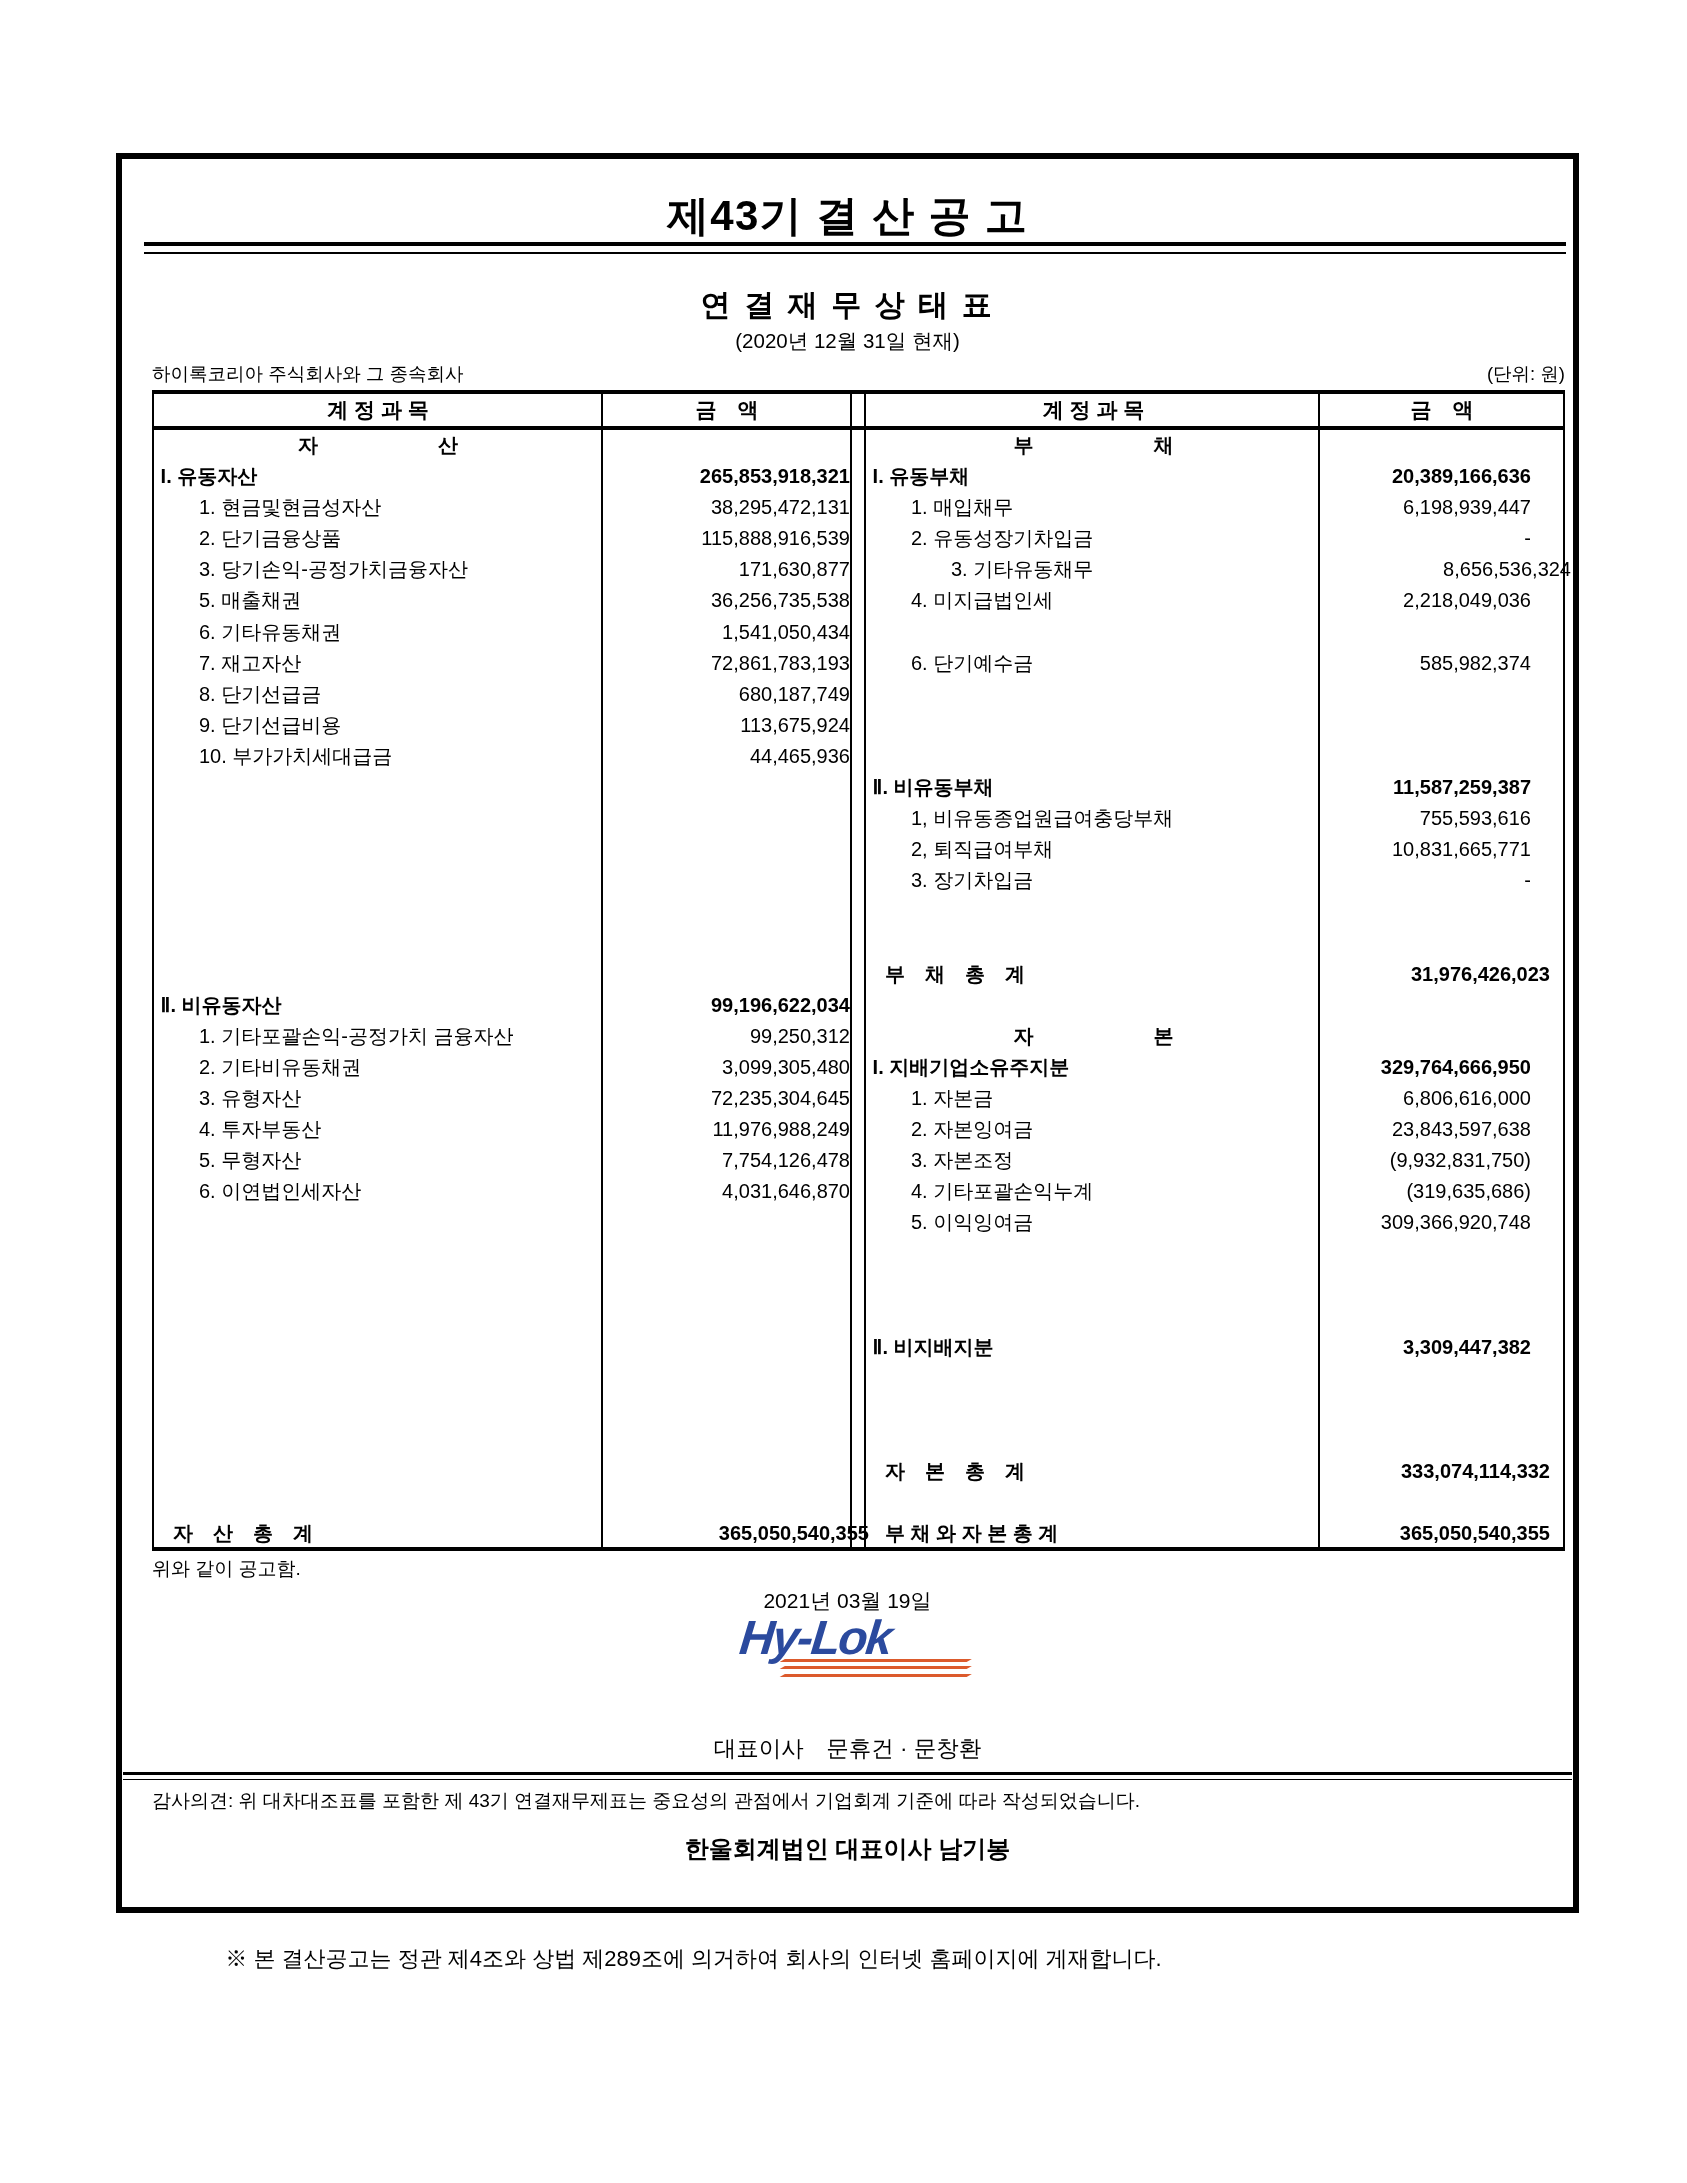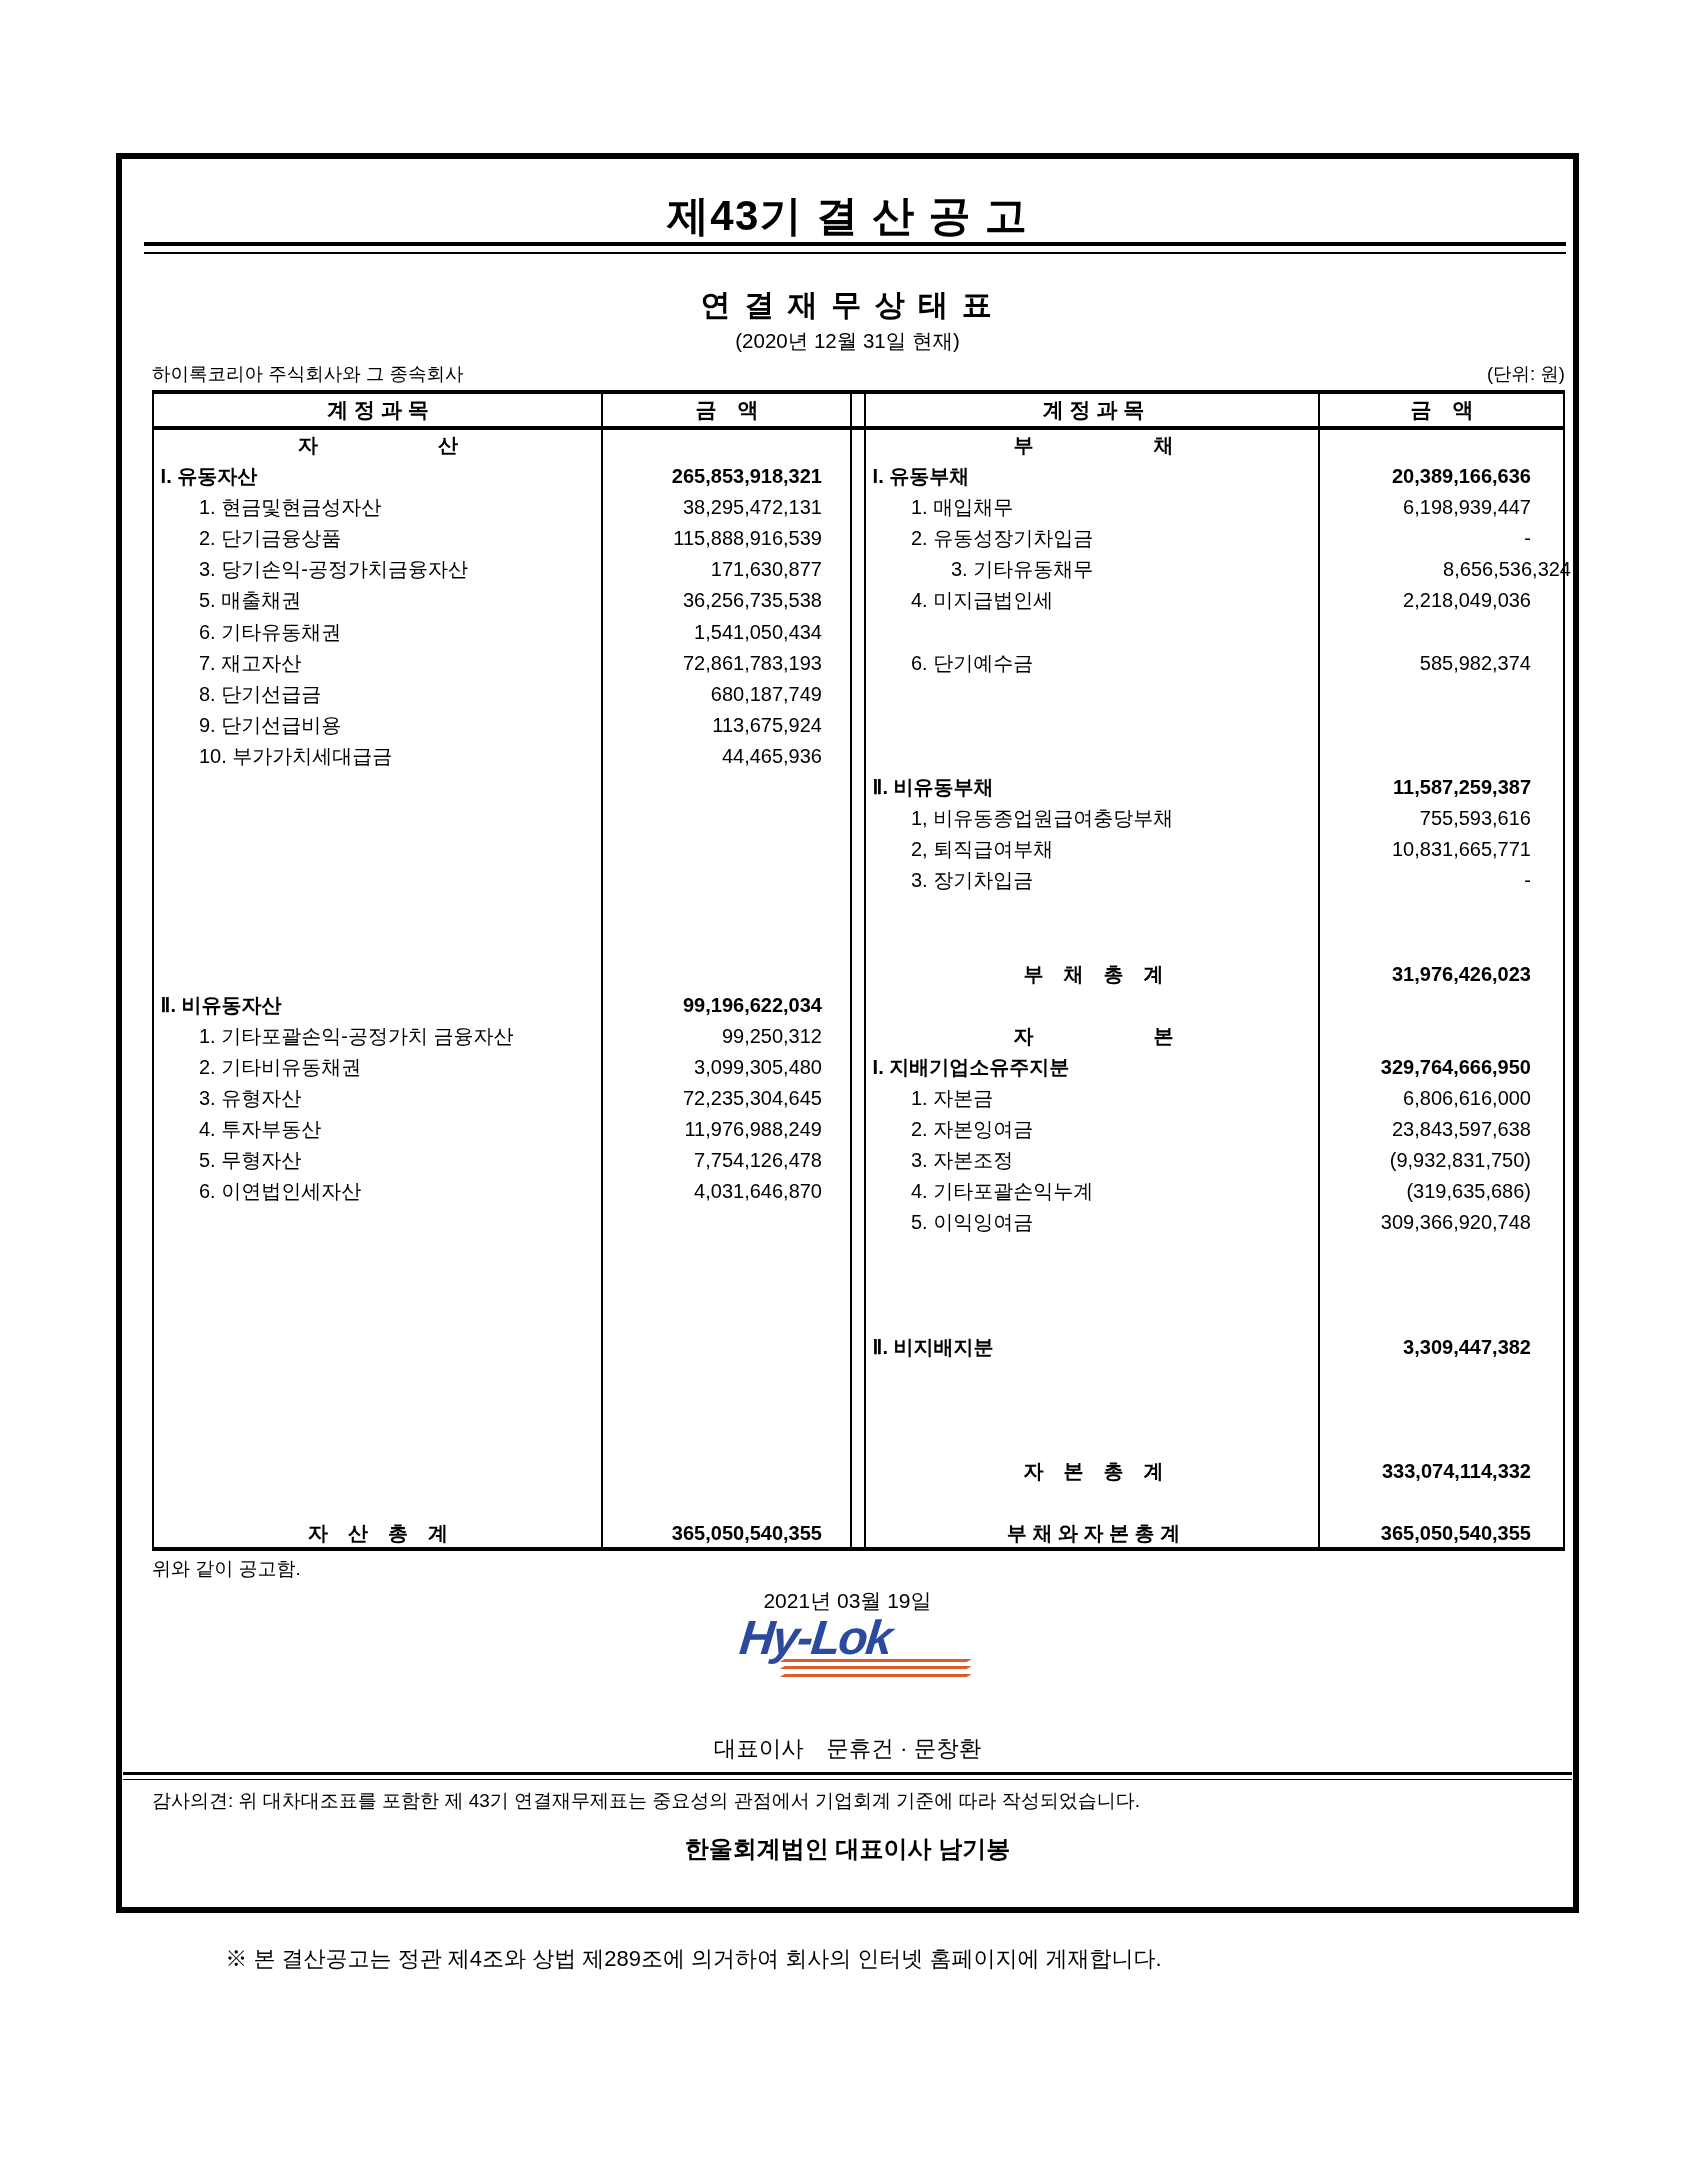--- a/index.html
+++ b/index.html
@@ -30,32 +30,32 @@
   .header-row{
     position:absolute;top:0;left:0;right:0;height:32px;border-bottom:4px solid #000;
     display:flex;font-weight:bold;font-size:21px;line-height:32px;text-align:center;
   }
   .hc1{width:448px;} .hc2{width:250px;} .hgap{width:14px;} .hc3{width:455px;} .hc4{width:242px;}
   .tbody{position:absolute;top:36px;left:0;right:0;bottom:0;}
   .trow{position:absolute;height:31px;line-height:31px;display:flex;font-size:20px;white-space:nowrap;}
   .trow .label,.trow .amount{box-sizing:border-box;overflow:visible;}
   .trow.left{left:0;}
   .trow.left .label{width:448px;}
-  .trow.left .amount{width:248px;padding-right:28px;}
+  .trow.left .amount{width:248px;}
   .trow.right{left:712px;}
   .trow.right .label{width:455px;}
   .trow.right .amount{width:242px;padding-right:32px;}
   .amount{text-align:right;}
   .trow.item .label{padding-left:45px;}
   .trow.group{font-weight:bold;}
   .trow.group .label{padding-left:6.6px;}
   .trow.section-title{font-weight:bold;}
   .trow.section-title .label{text-align:center;}
   .trow.total{font-weight:bold;}
-  .trow.total .label{text-align:center;}
+  .trow.total .label{margin-left:19px;}
 
   
   .announce-note{left:152px;top:1556px;font-size:19px;}
   .announce-date{top:1587px;font-size:21px;}
   .logo{left:728px;top:1614px;width:238px;height:69px;}
   .logo-text{
     position:absolute;left:12px;top:0;font-size:48px;font-weight:bold;font-style:italic;
     letter-spacing:-2px;transform:skewX(-6deg);line-height:1;
   }
   .stripes{position:absolute;left:54px;top:45px;}

